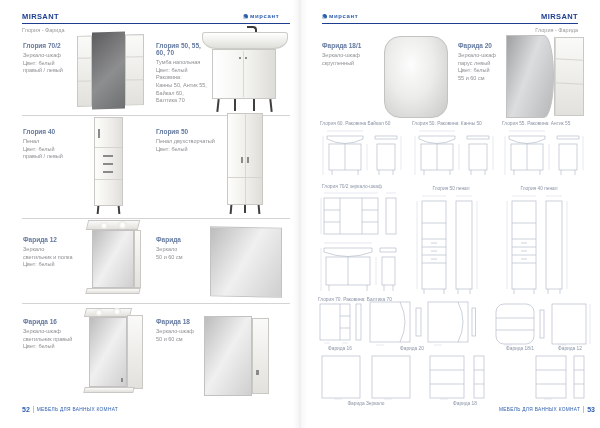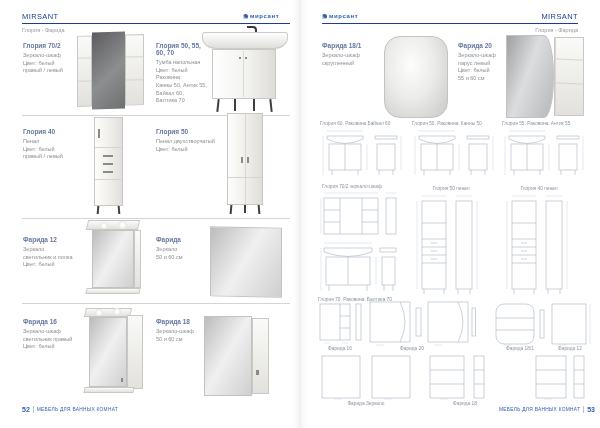--- a/index.html
+++ b/index.html
@@ -1,20 +1,20 @@
 <!DOCTYPE html>
 <html><head>
 <meta charset="utf-8">
 <style>
   * { margin:0; padding:0; box-sizing:border-box; }
   html,body { width:600px; height:428px; background:#ffffff; font-family:"Liberation Sans", sans-serif; }
   .spread { position:relative; width:600px; height:428px; background:#ffffff; overflow:hidden; }
   .gutter { position:absolute; left:293px; top:0; width:14px; height:428px;
     background:linear-gradient(90deg, rgba(0,0,0,0) 0%, rgba(0,0,0,0.04) 40%, rgba(0,0,0,0.07) 50%, rgba(0,0,0,0.03) 60%, rgba(0,0,0,0) 100%); }
-  .brand { position:absolute; font-size:7.5px; font-weight:normal; color:#1d3e8f; letter-spacing:0.4px; }
+  .brand { position:absolute; font-size:7.5px; font-weight:bold; color:#1d3e8f; letter-spacing:0.4px; }
   .logo { position:absolute; display:flex; align-items:center; gap:2px; }
   .logo-dot { width:5px; height:5px; border-radius:50%; background:#2e5fae;
     box-shadow: inset 1px -1px 0 rgba(255,255,255,0.7); }
   .logo-text { font-size:6px; font-weight:bold; color:#2e5fae; letter-spacing:0.6px; }
   .rule { position:absolute; height:1px; background:#1d3e8f; }
   .divider { position:absolute; height:1px; background:#d4d4d4; }
   .subtitle { position:absolute; font-size:5.5px; color:#9a9a9a; }
   .prod { position:absolute; }
   .p-title { font-size:6.5px; font-weight:bold; color:#64799f; margin-bottom:3px; }
   .p-desc { font-size:5.5px; color:#8d8f92; line-height:1.4; white-space:pre-line; }

